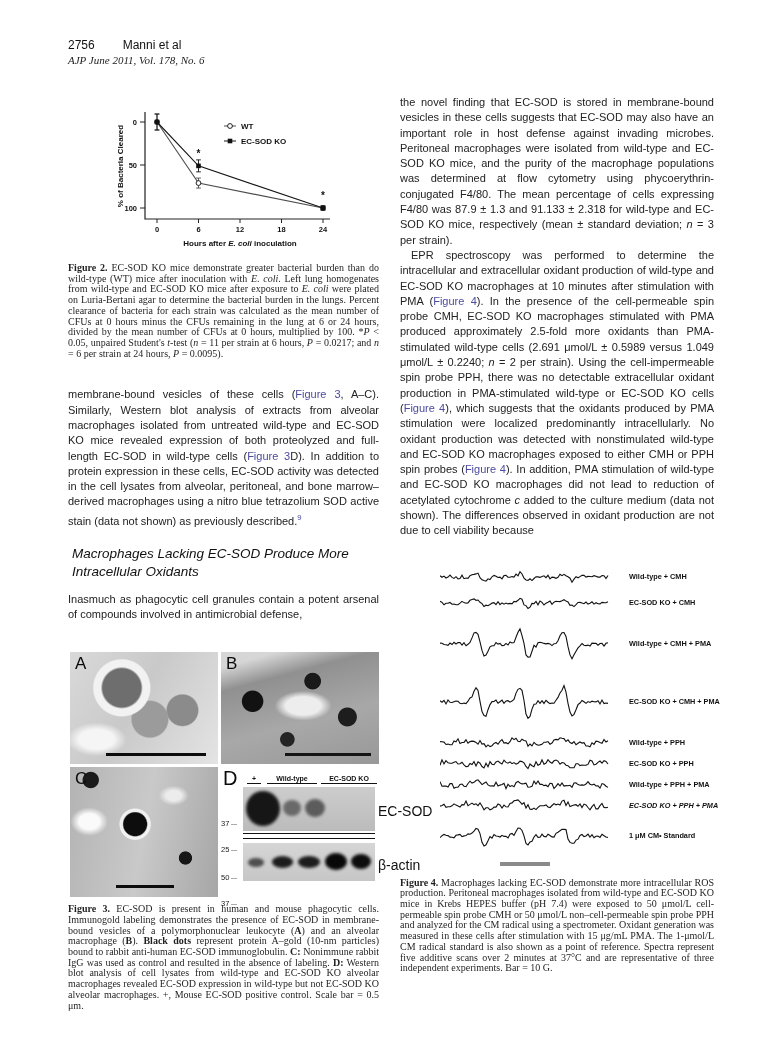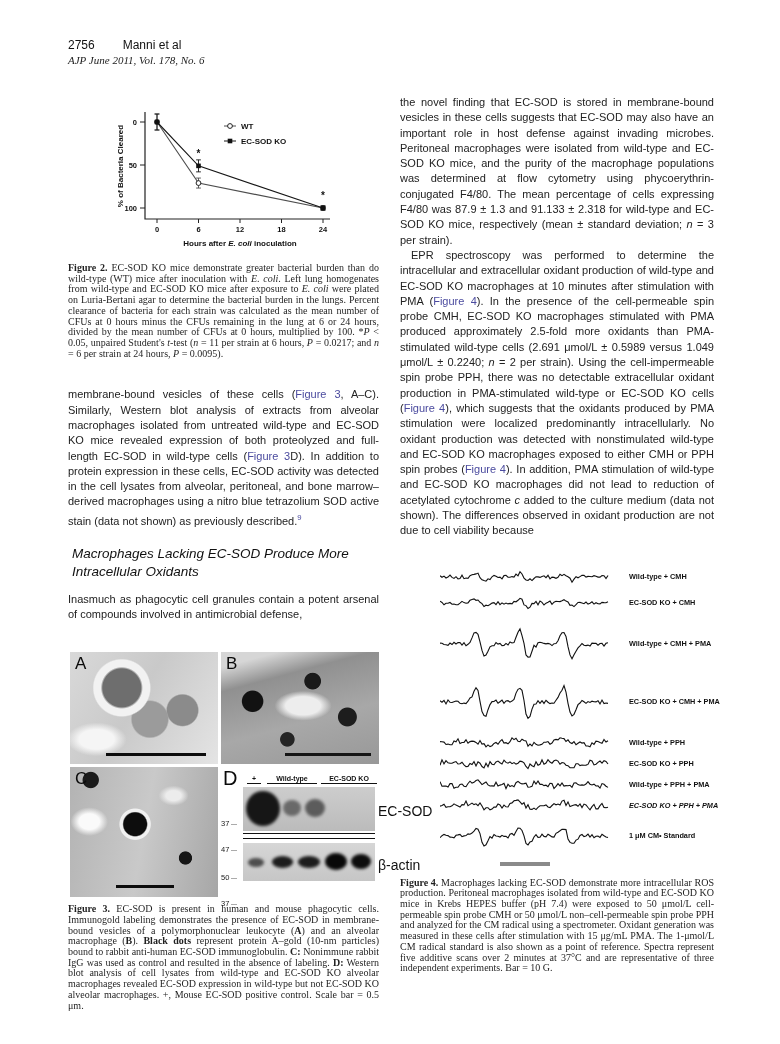--- a/index.html
+++ b/index.html
@@ -168,21 +168,21 @@
         <span class="plabel">C</span>
         <div class="sbar sbarC"></div>
       </div>
       <div class="pD">
         <span class="plabelD">D</span>
         <span class="lanehdr lh-plus">+</span>
         <span class="lanehdr lh-wt">Wild-type</span>
         <span class="lanehdr lh-ko">EC-SOD KO</span>
 
         <span class="mw mwl" style="top:26px;">37</span>
-        <span class="mw mwl" style="top:52px;">47</span>
+        <span class="mw mwl" style="top:52px;">25</span>
         <div class="blotbox blot-top">
           <div class="band" style="left:2%;top:8%;width:26%;height:80%;background:#161616;"></div>
           <div class="band" style="left:30%;top:28%;width:14%;height:38%;background:#5a5a5a;opacity:.85;"></div>
           <div class="band" style="left:47%;top:26%;width:15%;height:42%;background:#4a4a4a;opacity:.85;"></div>
         </div>
         <span class="blot-name" style="top:36px;">EC-SOD</span>
         <div class="blot-sep"></div>
 
         <span class="mw mwl" style="top:80px;">50</span>
         <span class="mw mwl" style="top:106px;">37</span>

